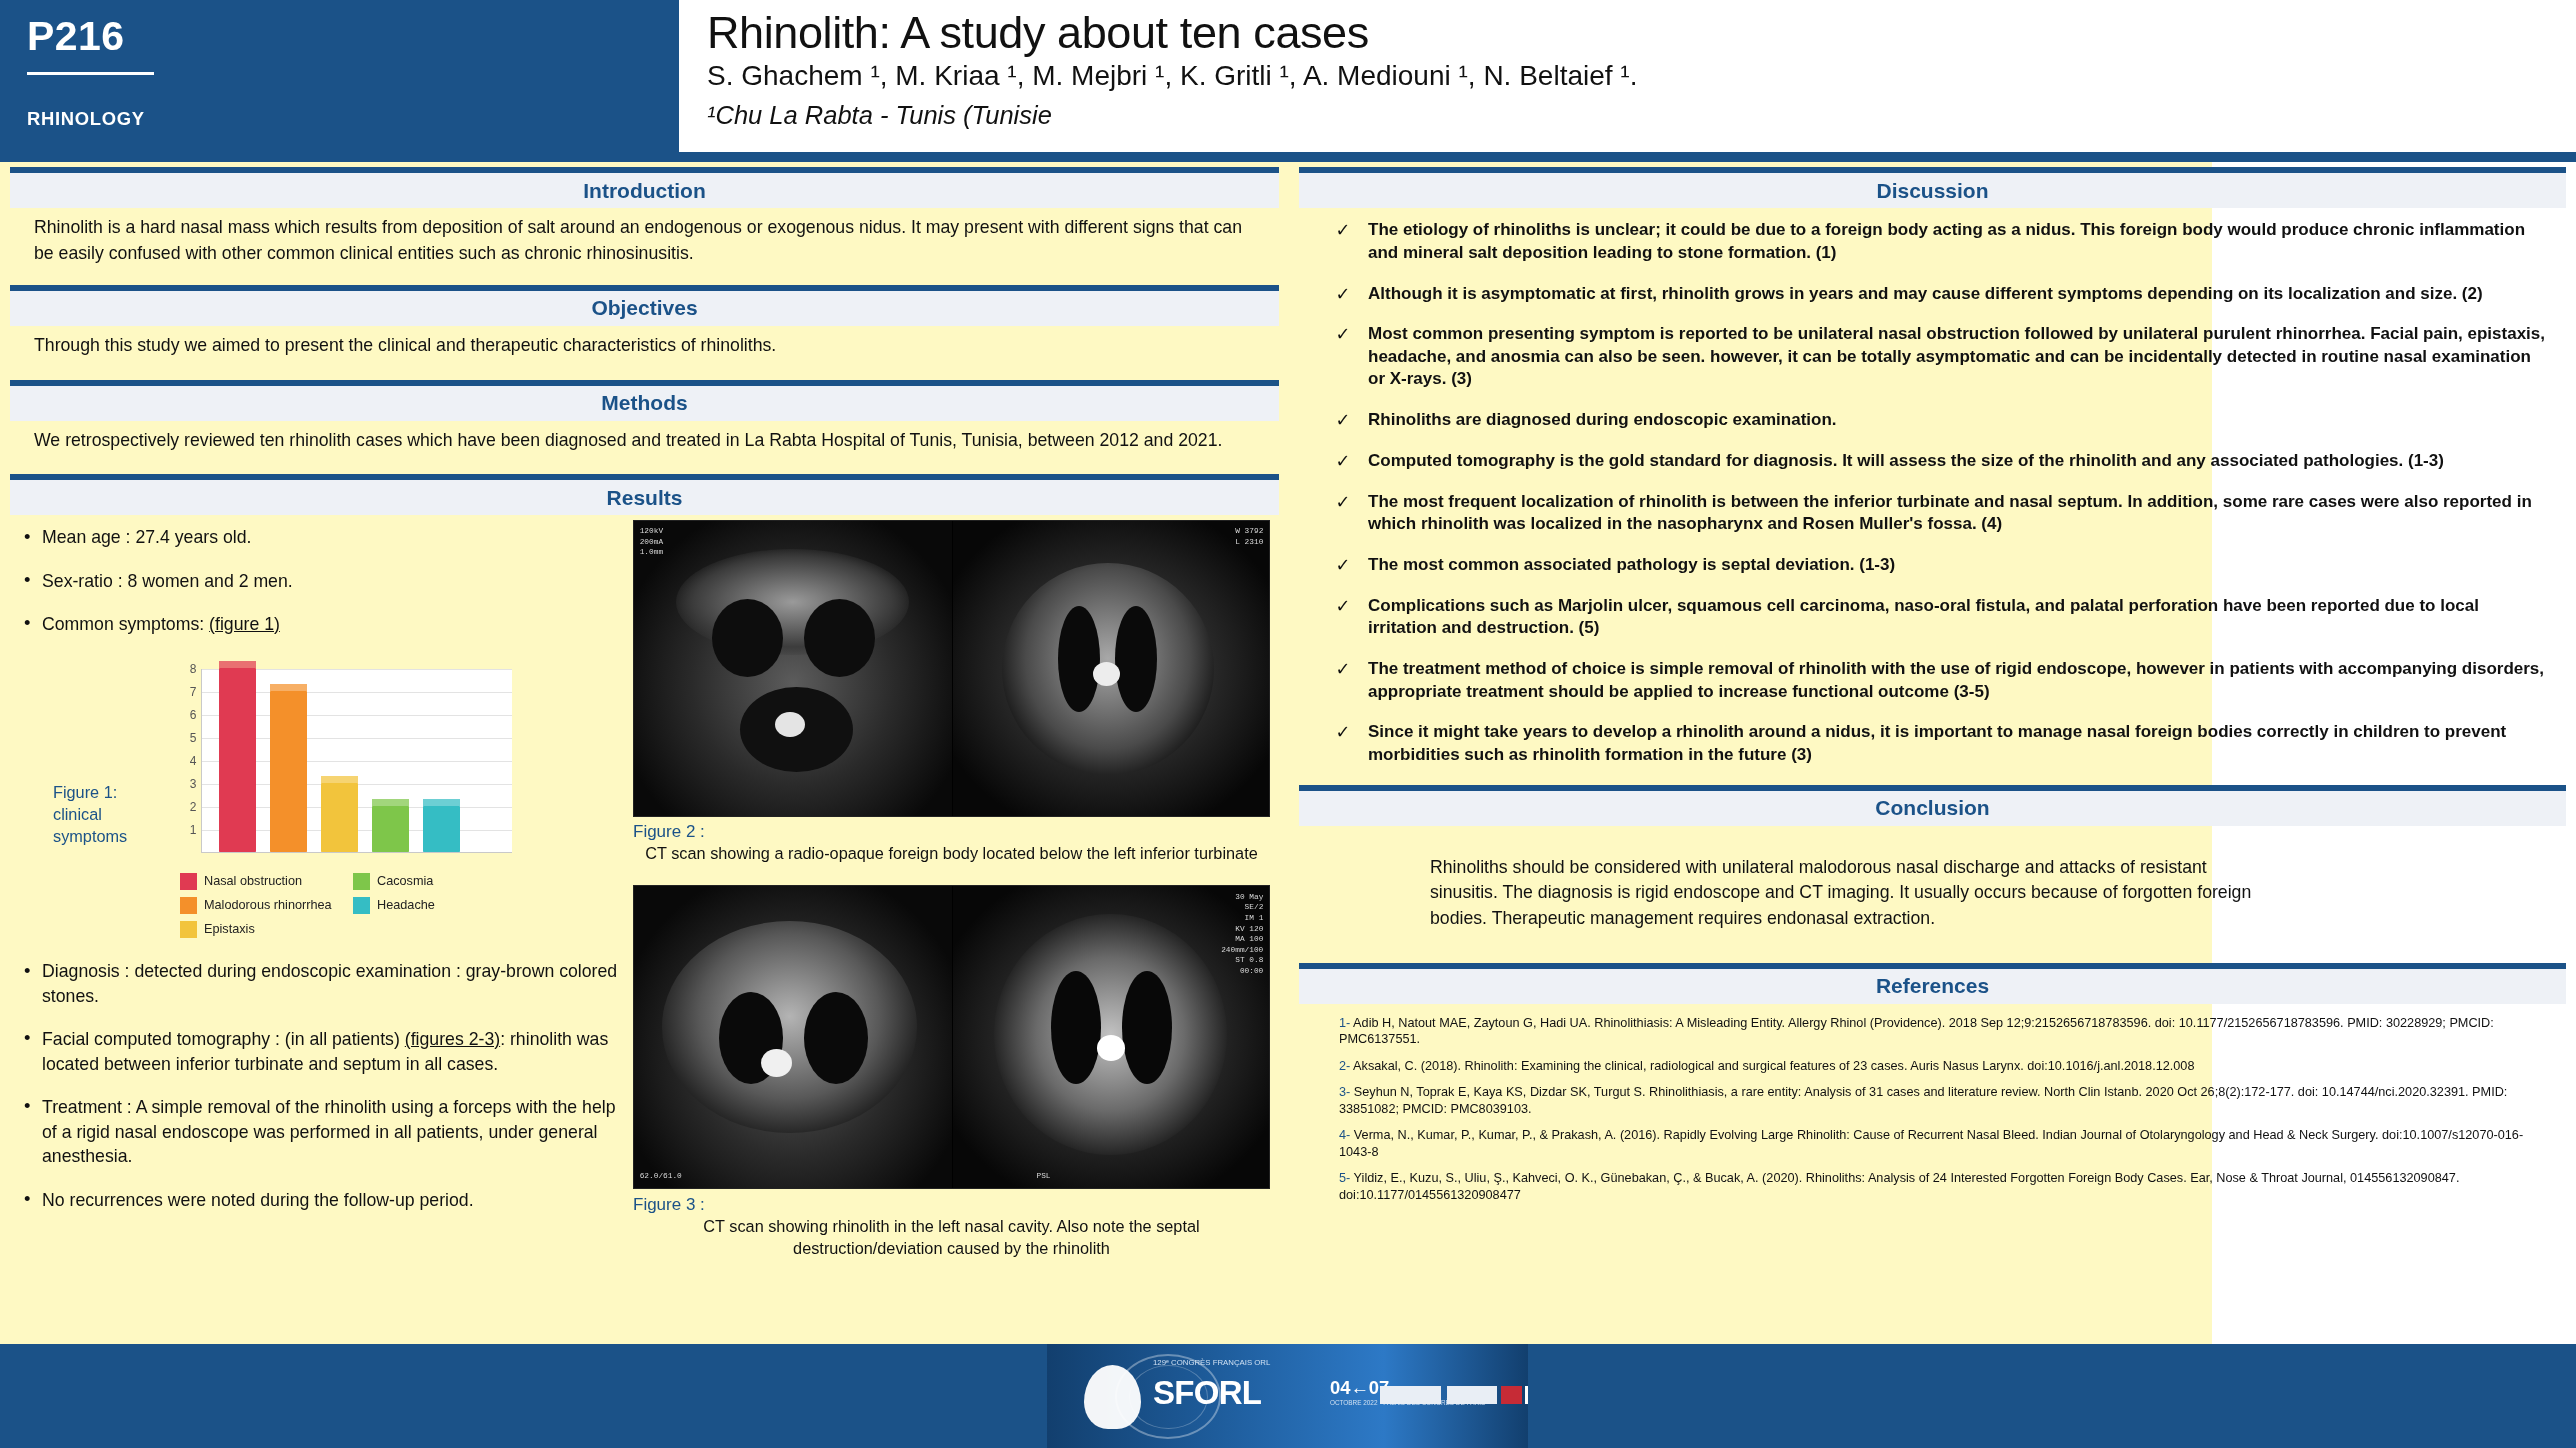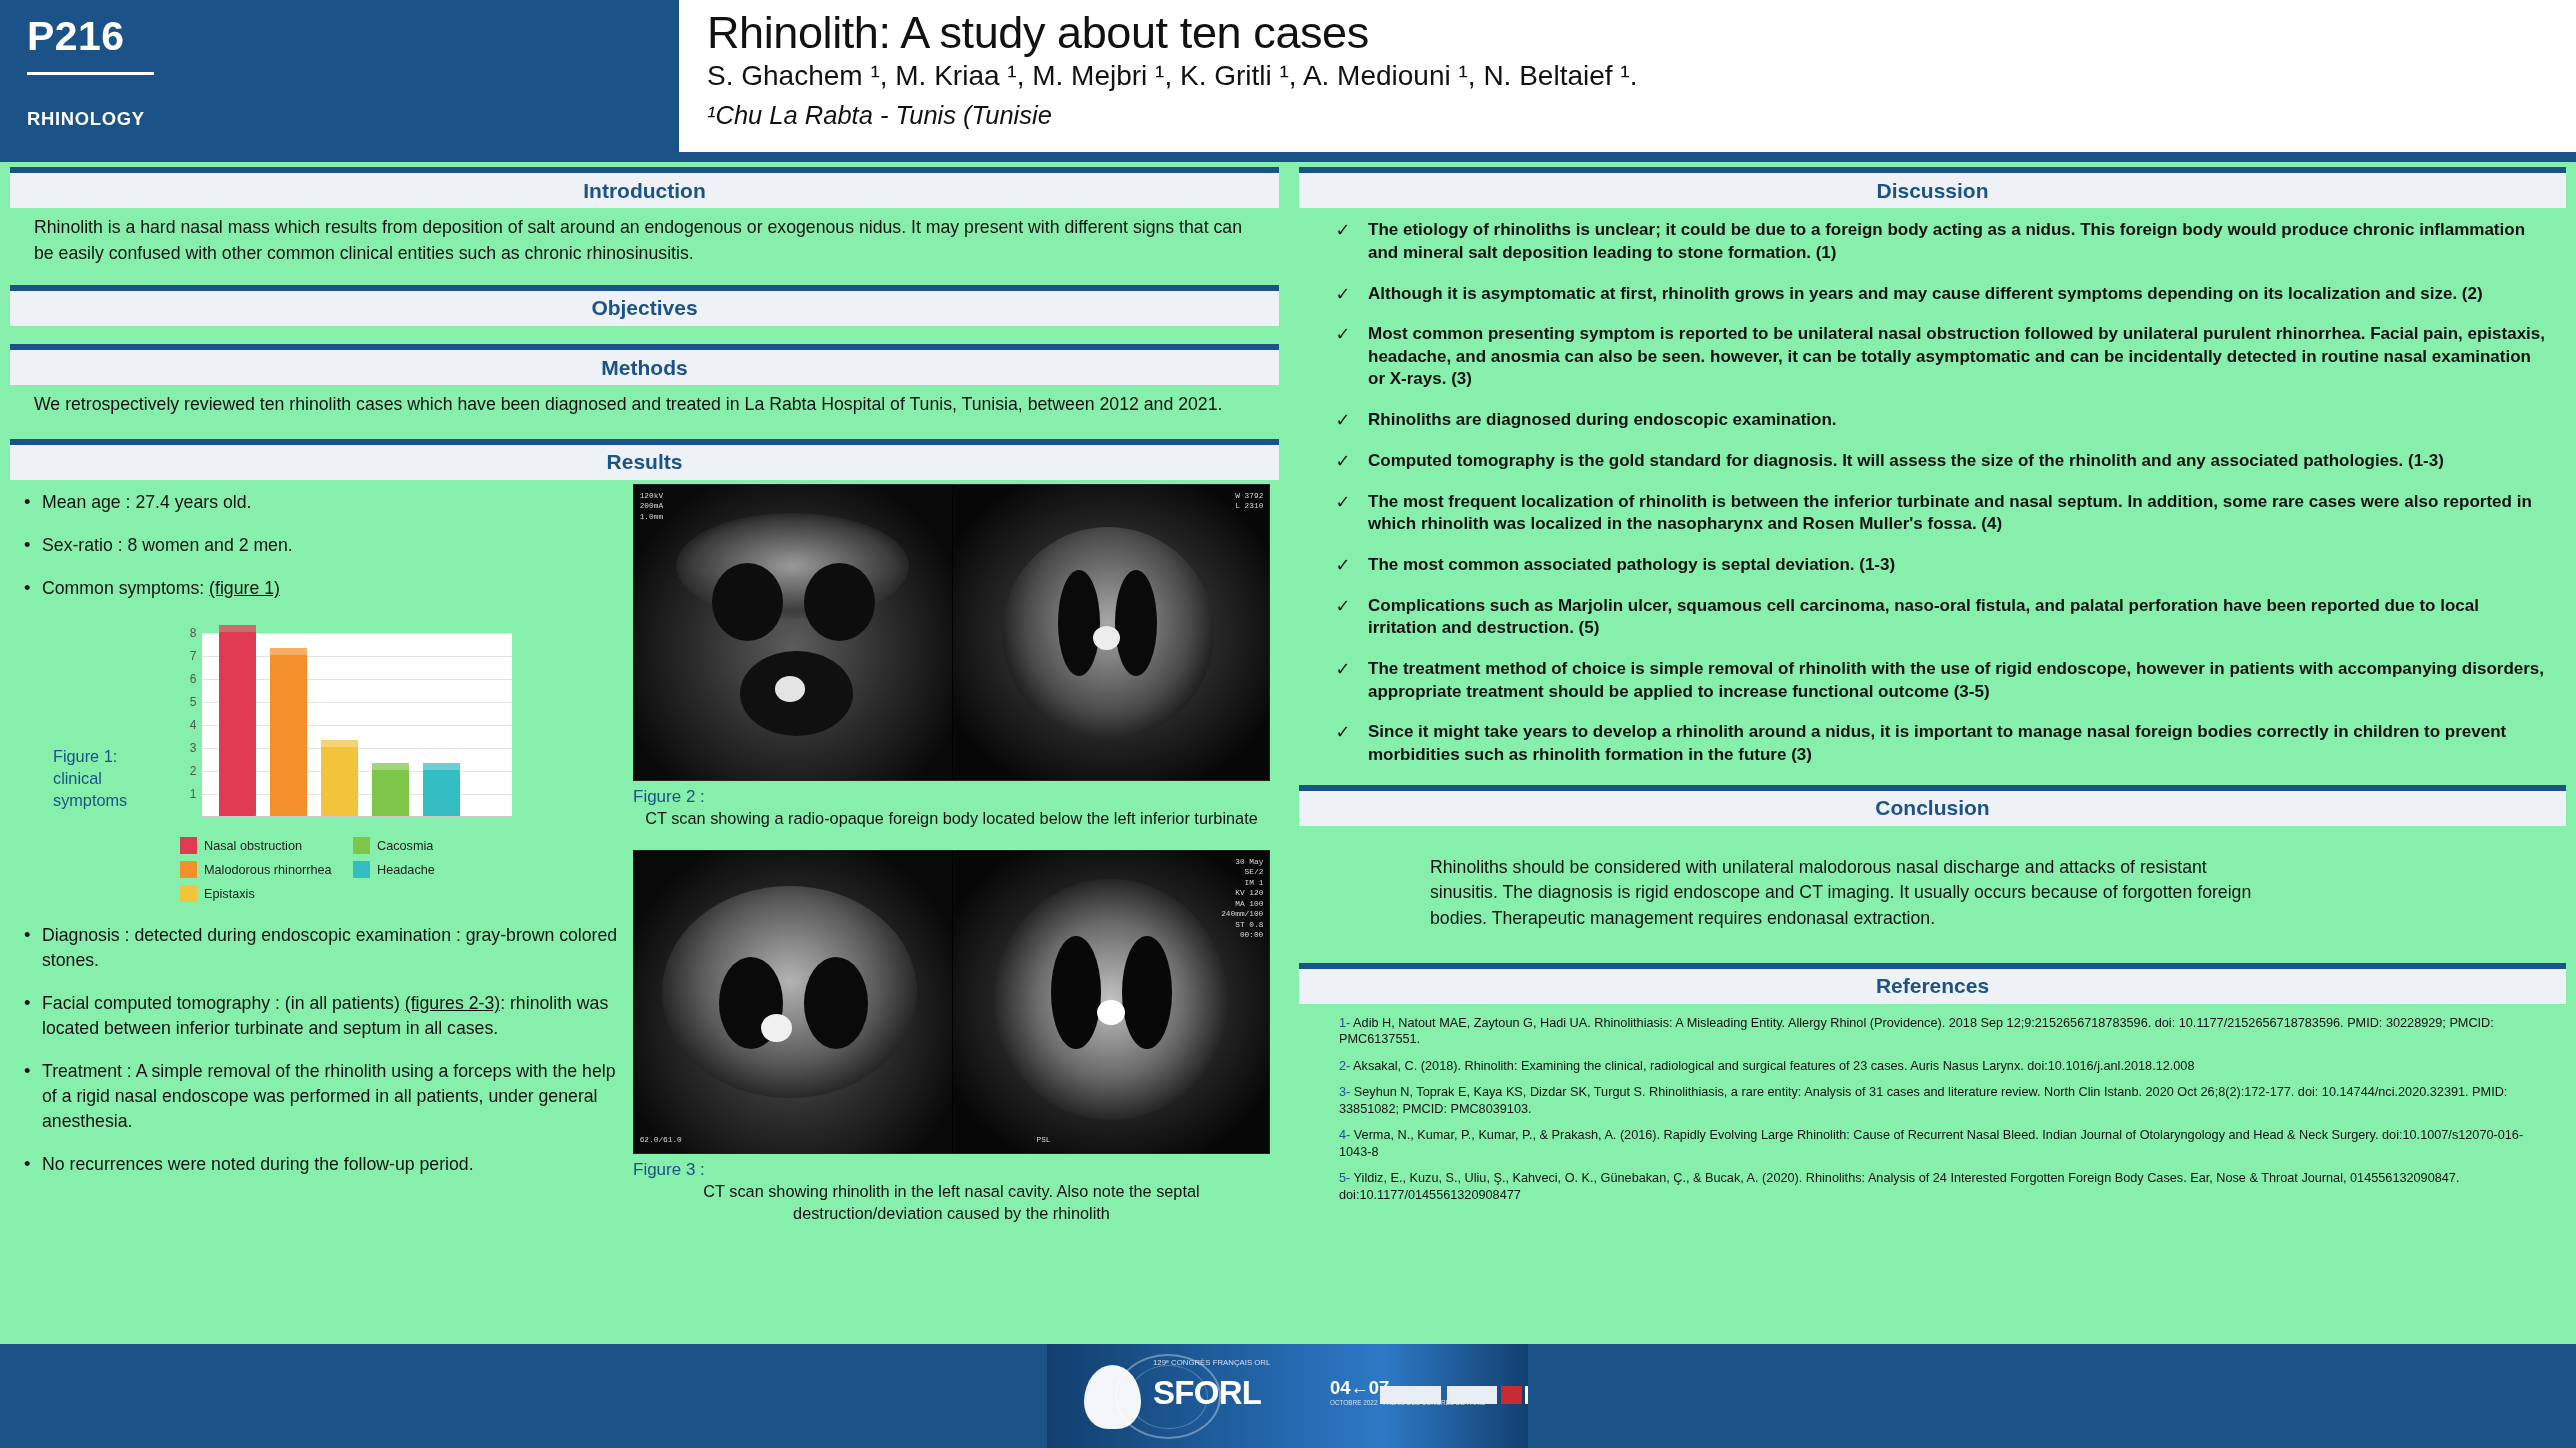--- a/index.html
+++ b/index.html
@@ -3,21 +3,21 @@
 <meta charset="utf-8">
 <style>
   * { box-sizing: border-box; }
   html, body { margin:0; padding:0; }
   body {
     width: 2576px; height: 1449px;
     background: #ffffff;
     font-family: "Liberation Sans", sans-serif;
     overflow: hidden;
   }
-  .poster { position: relative; width: 2576px; height: 1449px; background:#86efac; }
+  .poster { position: relative; width: 2212px; height: 1449px; background:#fef9c3; }
 
   
   .header { position:absolute; left:0; top:0; width:2576px; height:152px; }
   .header-left {
     position:absolute; left:0; top:0; width:679px; height:152px;
     background:#1b5288; color:#fff;
   }
   .hl-code {
     position:absolute; left:27px; top:12.7px;
     font-size:41px; font-weight:bold; letter-spacing:0.4px;
@@ -183,20 +183,21 @@
   <div class="left-col">
 
     <div class="sec">
       <span class="sec-title">Introduction</span>
     </div>
     <div class="sec-body">Rhinolith is a hard nasal mass which results from deposition of salt around an endogenous or exogenous nidus. It may present with different signs that can be easily confused with other common clinical entities such as chronic rhinosinusitis.</div>
 
     <div class="sec" style="margin-top:15.6px;">
       <span class="sec-title">Objectives</span>
     </div>
+    <div class="sec-body">Through this study we aimed to present the clinical and therapeutic characteristics of rhinoliths.</div>
 
     <div class="sec" style="margin-top:18.4px;">
       <span class="sec-title">Methods</span>
     </div>
     <div class="sec-body">We retrospectively reviewed ten rhinolith cases which have been diagnosed and treated in La Rabta Hospital of Tunis, Tunisia, between 2012 and 2021.</div>
 
     <div class="sec" style="margin-top:18.4px;">
       <span class="sec-title">Results</span>
     </div>
 

